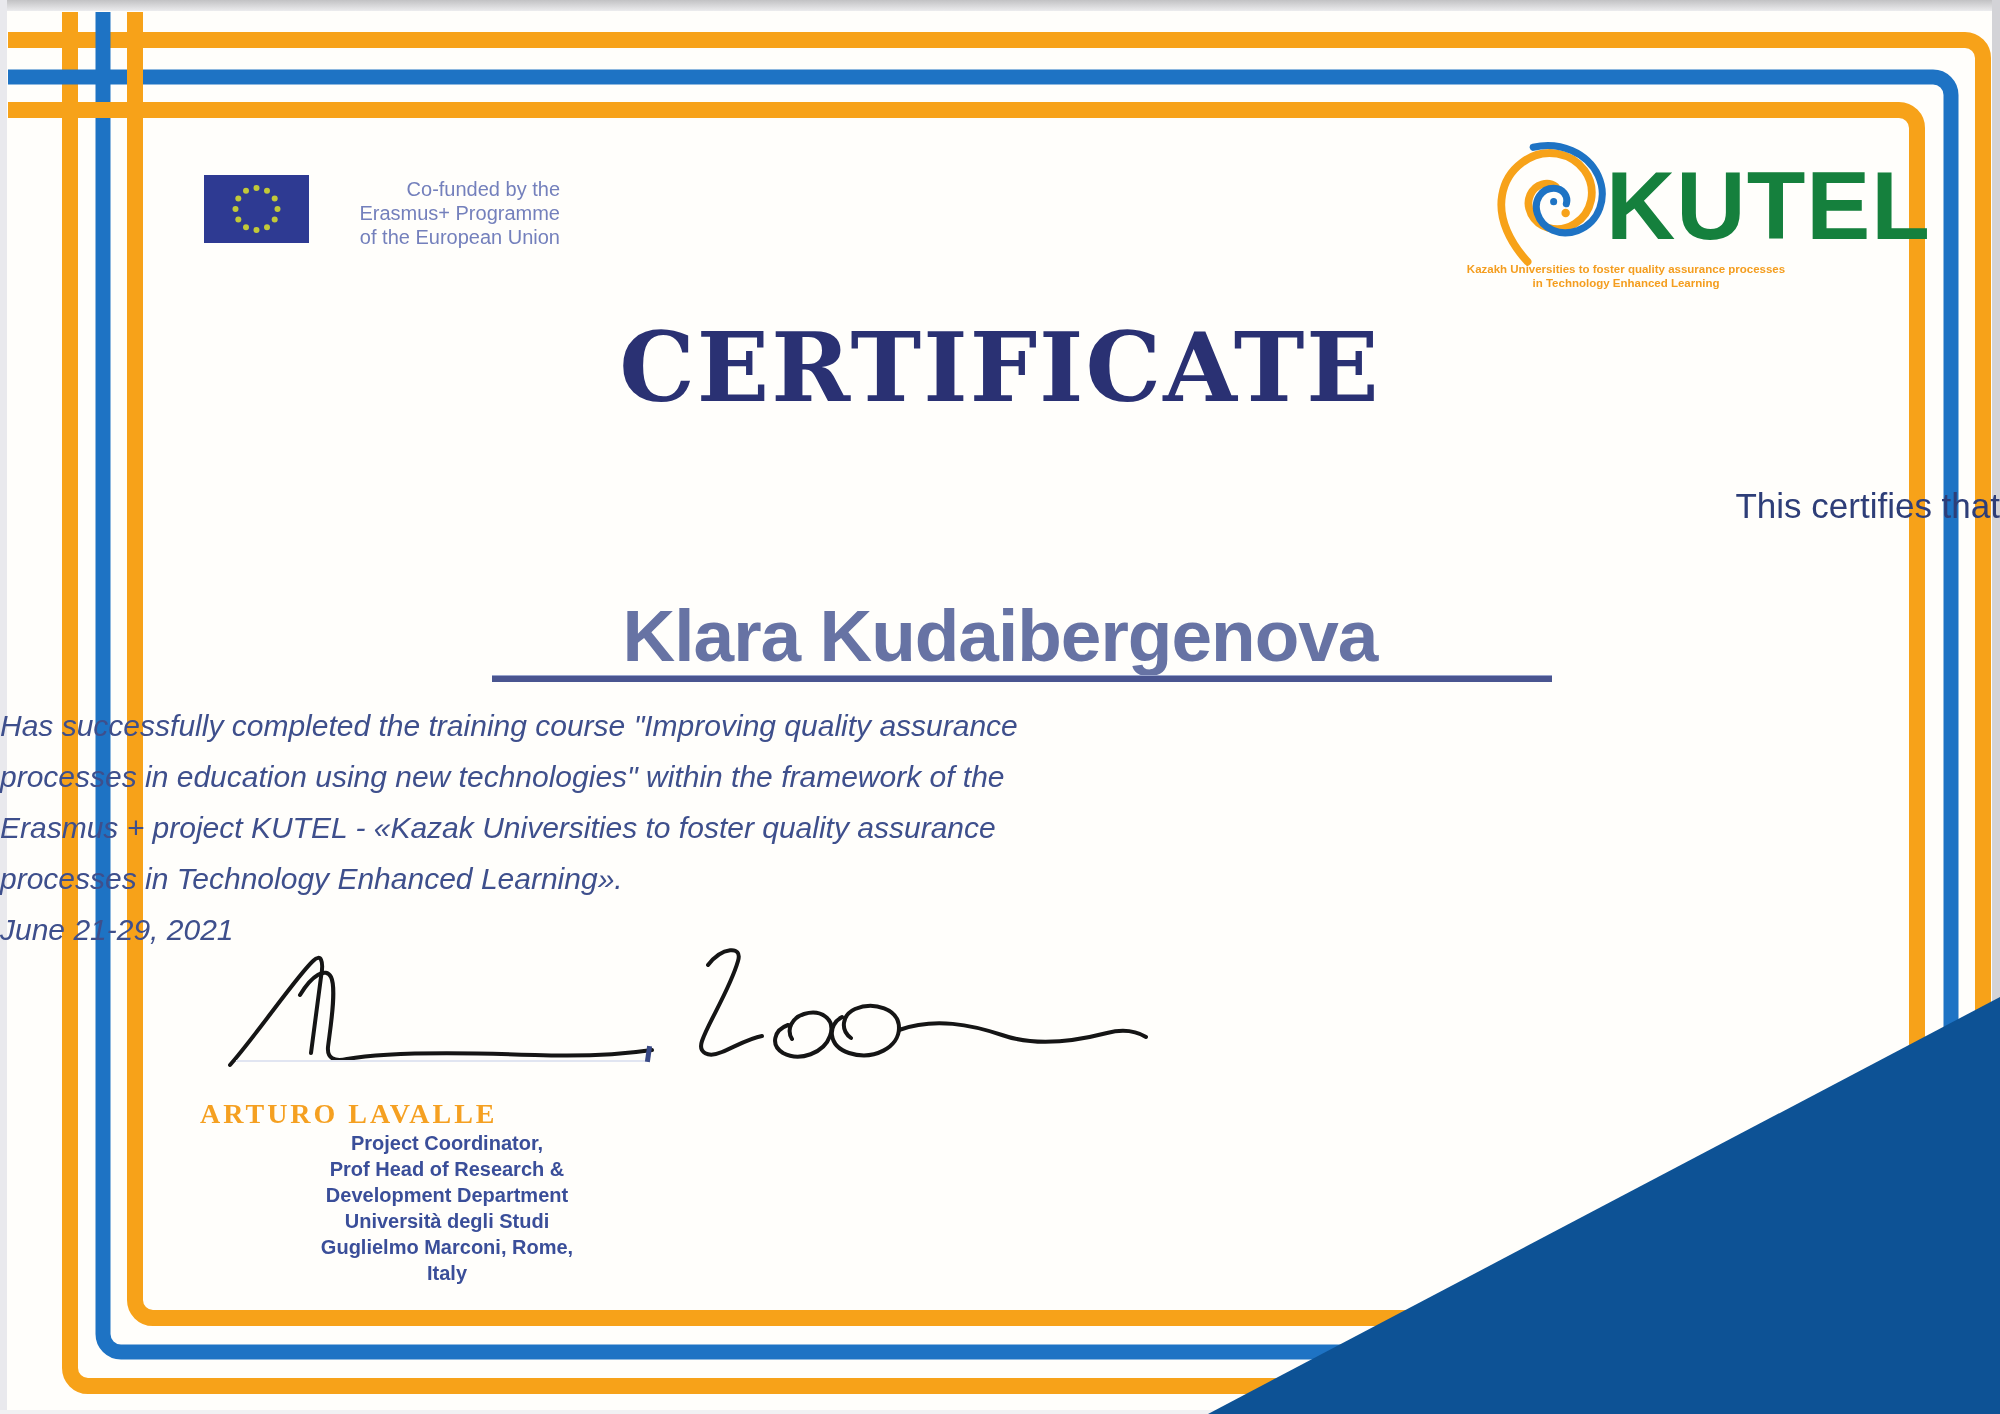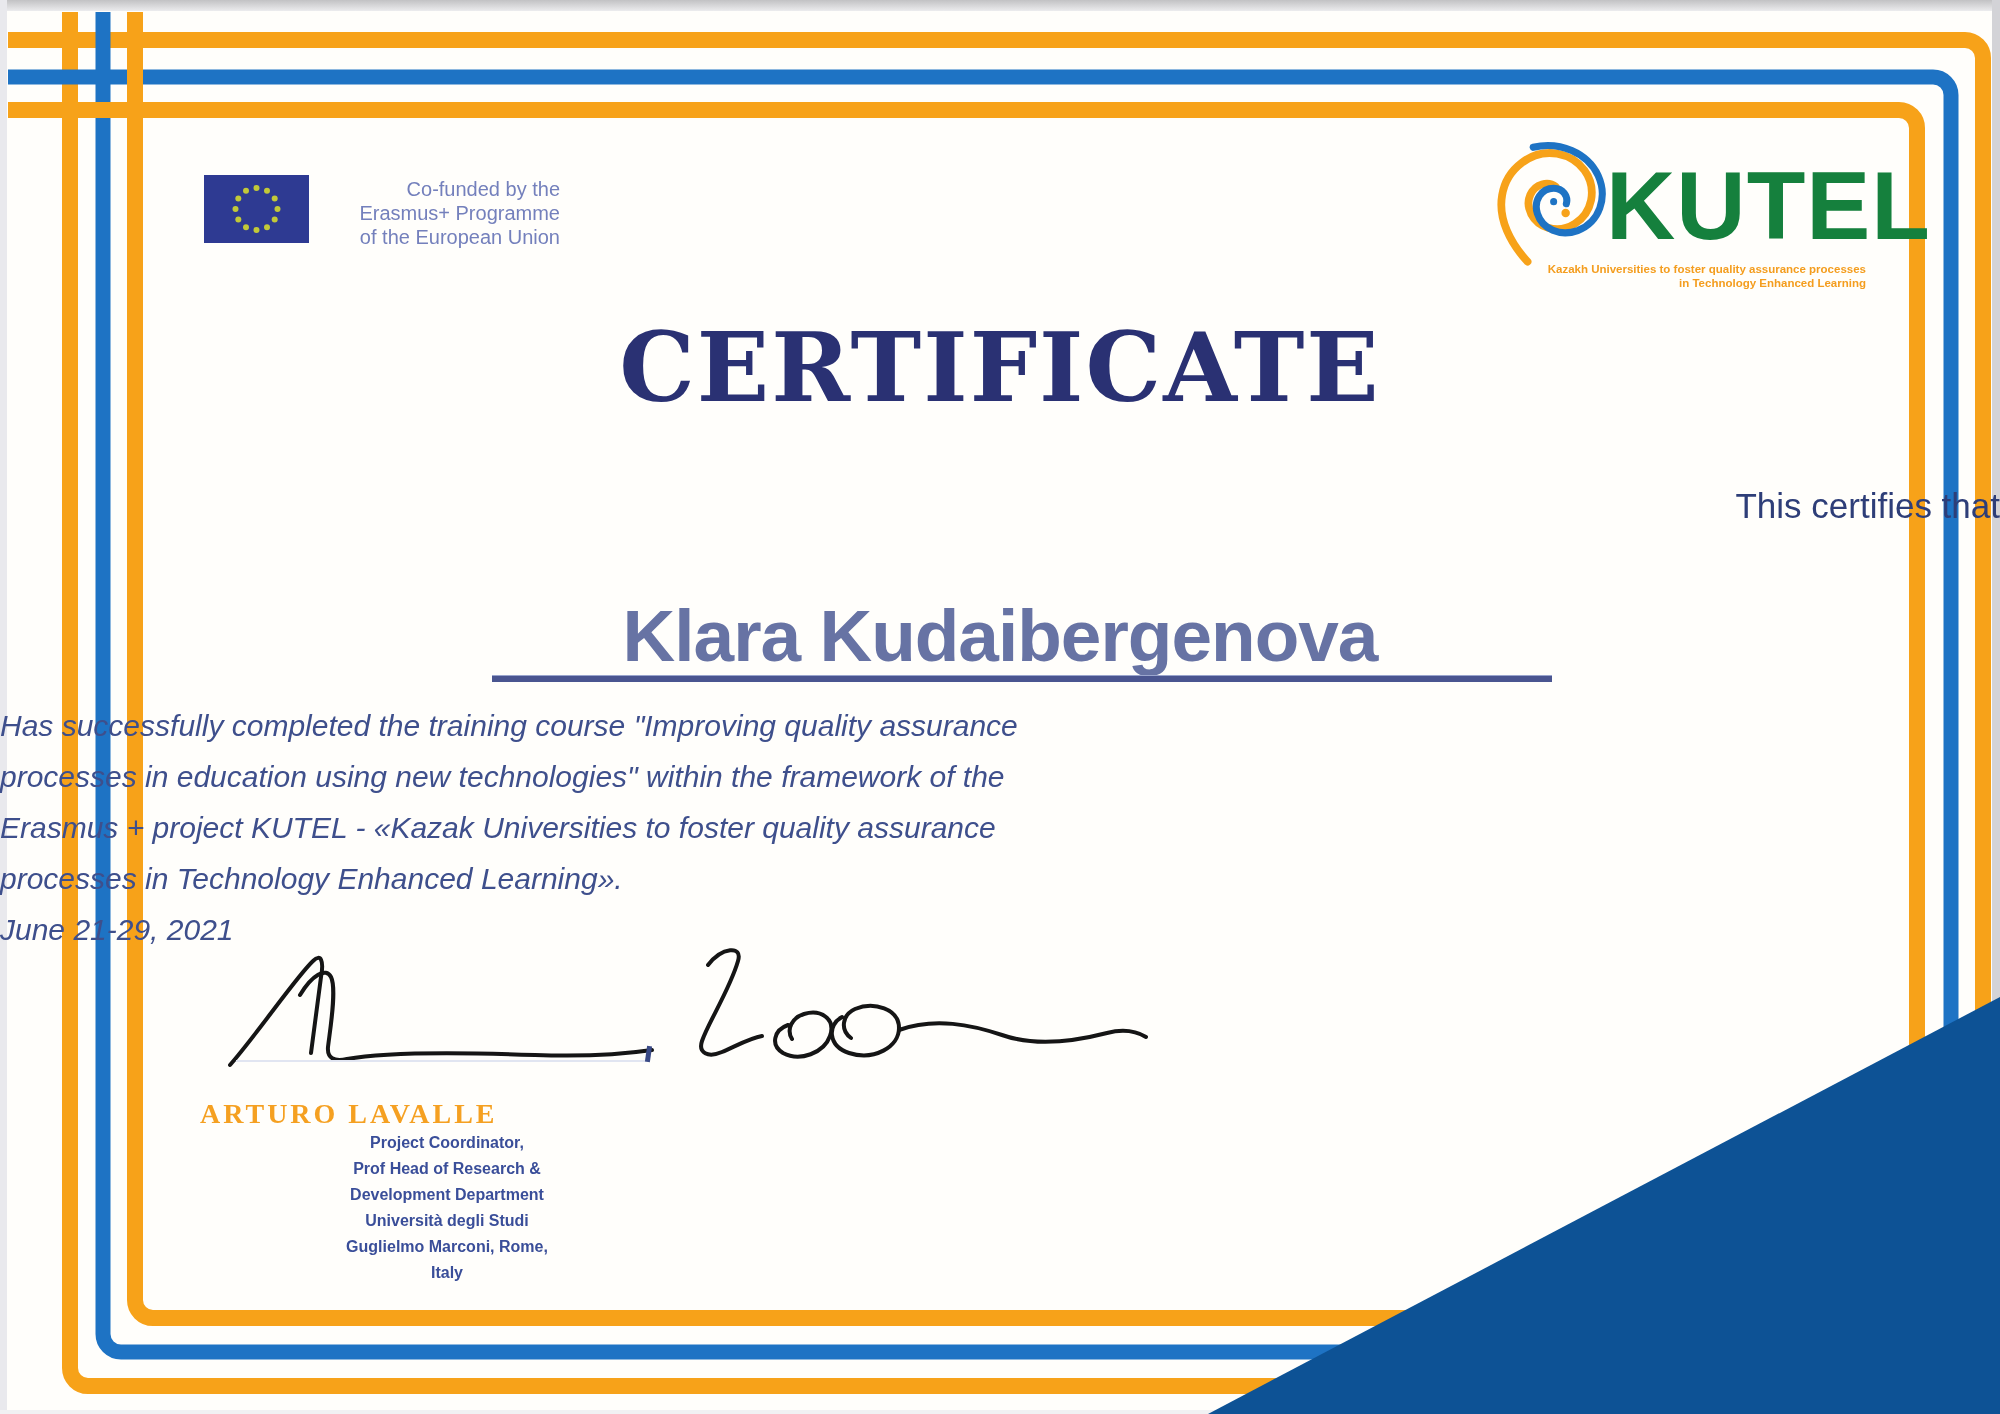--- a/index.html
+++ b/index.html
@@ -25,21 +25,21 @@
   }
 
   
   .kutel-spiral{position:absolute;left:1488px;top:122px;z-index:3;}
   .kutel-brand{
     position:absolute;left:1606px;top:158px;z-index:3;
     color:#15803d;font-size:96px;line-height:96px;font-weight:700;letter-spacing:1px;
   }
   .kutel-tagline{
     position:absolute;right:134px;top:262px;width:480px;z-index:3;
-    text-align:right;color:#F49D1E;font-size:11.5px;line-height:14px;font-weight:700;
+    text-align:center;color:#F49D1E;font-size:11.5px;line-height:14px;font-weight:700;
   }
 
   .cert-title{
     position:absolute;left:0;right:0;top:306px;z-index:3;
     text-align:center;color:#2A3173;
     font-family:"DejaVu Serif","Liberation Serif",serif;
     font-weight:700;font-size:95px;line-height:100px;letter-spacing:2px;margin-top:12px;
   }
   .cert-subtitle{
     position:absolute;left:0;right:0;top:486px;z-index:3;
@@ -61,21 +61,21 @@
   .sig-line{position:absolute;left:236px;top:1060px;width:412px;height:2px;background:#e1e5f1;z-index:3;}
   .sig-tick{position:absolute;left:646px;top:1046px;width:5px;height:16px;background:#3a4a86;transform:rotate(8deg);z-index:3;}
   .signer-name{
     position:absolute;left:200px;top:1098px;width:494px;z-index:3;
     color:#F5A021;
     font-family:"Liberation Serif","DejaVu Serif",serif;
     font-weight:700;font-size:28px;letter-spacing:3px;
   }
   .signer-titles{
     position:absolute;left:200px;top:1130px;width:494px;z-index:3;
-    text-align:center;color:#3A4E99;font-weight:700;font-size:16px;line-height:26px;
+    text-align:center;color:#3A4E99;font-weight:700;font-size:20px;line-height:26px;
   }
 </style>
 </head>
 <body>
 
 <div class="stage">
 
   <div class="edge edge-top"></div>
   <div class="edge edge-left"></div>
   <div class="edge edge-right"></div>

